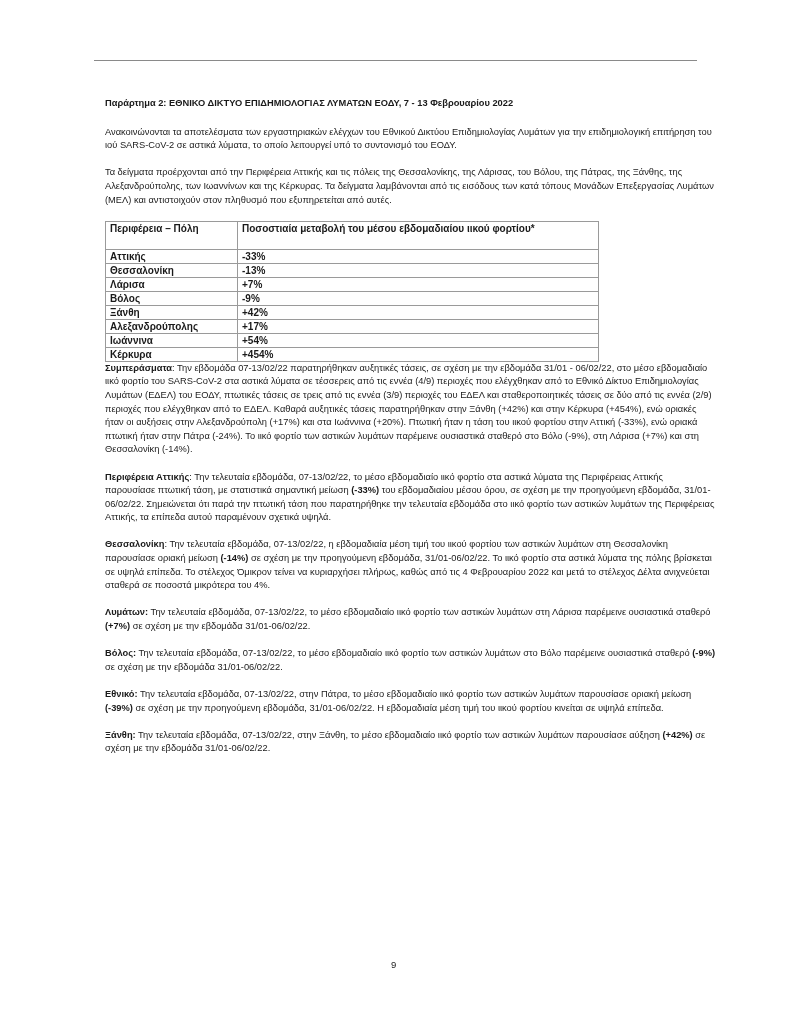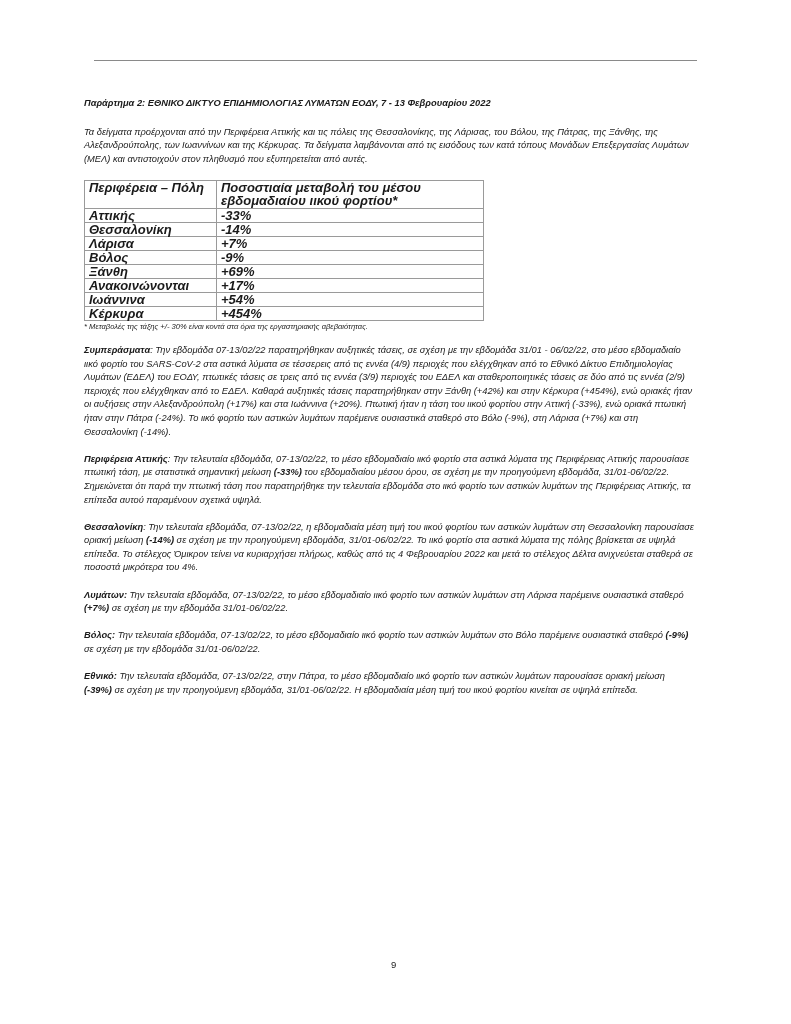--- a/index.html
+++ b/index.html
@@ -1,88 +1,89 @@
 <!DOCTYPE html>
 <html><head>
 <meta charset="utf-8">
 <style>
   html, body { margin: 0; padding: 0; background: #ffffff; }
   body { width: 791px; height: 1024px; position: relative; overflow: hidden;
          font-family: "Liberation Sans", sans-serif; color: #1a1a1a; }
   .top-rule { position: absolute; left: 94px; top: 60px; width: 603px; height: 0; border-top: 1.5px solid #8a8a8a; }
-  .content { position: absolute; left: 84px; top: 97px; width: 610px; font-size: 9.3px; line-height: 13.6px; font-style: italic; }
+  .content { position: absolute; left: 105px; top: 97px; width: 610px; font-size: 9.3px; line-height: 13.6px; }
   .title { font-weight: bold; font-size: 9.3px; margin: 0 0 15px 0; }
   p { margin: 0 0 13.6px 0; }
   b { font-weight: bold; }
-  table.stats { border-collapse: collapse; width: 400px; margin-top: 1px; font-size: 13px; }
+  table.stats { border-collapse: collapse; width: 494px; margin-top: 1px; font-size: 10px; }
   table.stats td, table.stats th { border: 1px solid #9a9a9a; padding: 0 4px; height: 13px; line-height: 13px; text-align: left; font-weight: bold; vertical-align: top; }
   table.stats th { height: 27px; line-height: 13.5px; }
   table.stats td.c1, table.stats th.c1 { width: 123px; }
   .footnote { font-size: 7.6px; line-height: 10px; margin: 1px 0 12px 0; }
   .para { margin: 0 0 13.6px 0; }
   .page-number { position: absolute; left: 391px; top: 959px; font-size: 9.5px; }
 </style>
 </head>
 <body>
 
 <div class="top-rule"></div>
 
 <div class="content">
   <div class="title">Παράρτημα 2: ΕΘΝΙΚΟ ΔΙΚΤΥΟ ΕΠΙΔΗΜΙΟΛΟΓΙΑΣ ΛΥΜΑΤΩΝ ΕΟΔΥ, 7 - 13 Φεβρουαρίου 2022</div>
 
+  <p>Ανακοινώνονται τα αποτελέσματα των εργαστηριακών ελέγχων του Εθνικού Δικτύου Επιδημιολογίας Λυμάτων για την επιδημιολογική επιτήρηση του ιού SARS-CoV-2 σε αστικά λύματα, το οποίο λειτουργεί υπό το συντονισμό του ΕΟΔΥ.</p>
   <p>Τα δείγματα προέρχονται από την Περιφέρεια Αττικής και τις πόλεις της Θεσσαλονίκης, της Λάρισας, του Βόλου, της Πάτρας, της Ξάνθης, της Αλεξανδρούπολης, των Ιωαννίνων και της Κέρκυρας. Τα δείγματα λαμβάνονται από τις εισόδους των κατά τόπους Μονάδων Επεξεργασίας Λυμάτων (ΜΕΛ) και αντιστοιχούν στον πληθυσμό που εξυπηρετείται από αυτές.</p>
 
 
   <table class="stats">
     <thead>
       <tr>
         <th class="c1">Περιφέρεια – Πόλη</th>
         <th>Ποσοστιαία μεταβολή του μέσου εβδομαδιαίου ιικού φορτίου*</th>
       </tr>
     </thead>
     <tbody id="table-body">
         <tr>
           <td class="c1">Αττικής</td>
           <td>-33%</td>
         </tr>
         <tr>
           <td class="c1">Θεσσαλονίκη</td>
-          <td>-14%</td>
+          <td>-13%</td>
         </tr>
         <tr>
           <td class="c1">Λάρισα</td>
           <td>+7%</td>
         </tr>
         <tr>
           <td class="c1">Βόλος</td>
           <td>-9%</td>
         </tr>
         <tr>
           <td class="c1">Ξάνθη</td>
-          <td>+69%</td>
+          <td>+42%</td>
         </tr>
         <tr>
-          <td class="c1">Ανακοινώνονται</td>
+          <td class="c1">Αλεξανδρούπολης</td>
           <td>+17%</td>
         </tr>
         <tr>
           <td class="c1">Ιωάννινα</td>
           <td>+54%</td>
         </tr>
         <tr>
           <td class="c1">Κέρκυρα</td>
           <td>+454%</td>
         </tr>
       </tbody>
   </table>
-  <div class="footnote">* Μεταβολές της τάξης +/- 30% είναι κοντά στα όρια της εργαστηριακής αβεβαιότητας.</div>
 
   <div id="sections">
       <p class="para"><b>Συμπεράσματα</b><span>: Την εβδομάδα 07-13/02/22 παρατηρήθηκαν αυξητικές τάσεις, σε σχέση με την εβδομάδα 31/01 - 06/02/22, στο μέσο εβδομαδιαίο ιικό φορτίο του SARS-CoV-2 στα αστικά λύματα σε τέσσερεις από τις εννέα (4/9) περιοχές που ελέγχθηκαν από το Εθνικό Δίκτυο Επιδημιολογίας Λυμάτων (ΕΔΕΛ) του ΕΟΔΥ, πτωτικές τάσεις σε τρεις από τις εννέα (3/9) περιοχές του ΕΔΕΛ και σταθεροποιητικές τάσεις σε δύο από τις εννέα (2/9) περιοχές που ελέγχθηκαν από το ΕΔΕΛ. Καθαρά αυξητικές τάσεις παρατηρήθηκαν στην Ξάνθη (+42%) και στην Κέρκυρα (+454%), ενώ  οριακές ήταν οι αυξήσεις στην Αλεξανδρούπολη (+17%) και στα Ιωάννινα (+20%). Πτωτική ήταν η τάση του ιικού φορτίου στην Αττική (-33%), ενώ οριακά πτωτική ήταν στην Πάτρα (-24%). Το ιικό φορτίο των αστικών λυμάτων παρέμεινε ουσιαστικά σταθερό στο Βόλο (-9%),  στη Λάρισα (+7%)  και στη Θεσσαλονίκη (-14%).</span></p>
       <p class="para"><b>Περιφέρεια Αττικής</b><span>: Την τελευταία εβδομάδα, 07-13/02/22, το μέσο εβδομαδιαίο ιικό φορτίο στα αστικά λύματα της Περιφέρειας Αττικής παρουσίασε πτωτική τάση, με στατιστικά  σημαντική μείωση </span><b>(-33%)</b><span> του εβδομαδιαίου μέσου όρου, σε σχέση με την προηγούμενη εβδομάδα, 31/01-06/02/22. Σημειώνεται ότι παρά την πτωτική τάση που παρατηρήθηκε την τελευταία εβδομάδα στο ιικό φορτίο των αστικών λυμάτων της Περιφέρειας Αττικής, τα επίπεδα αυτού παραμένουν σχετικά υψηλά.</span></p>
       <p class="para"><b>Θεσσαλονίκη</b><span>: Την τελευταία εβδομάδα, 07-13/02/22, η εβδομαδιαία μέση τιμή του ιικού φορτίου των αστικών λυμάτων στη Θεσσαλονίκη παρουσίασε οριακή μείωση </span><b>(-14%)</b><span> σε σχέση με την προηγούμενη εβδομάδα, 31/01-06/02/22. Το ιικό φορτίο στα αστικά λύματα της πόλης βρίσκεται σε υψηλά επίπεδα. Το στέλεχος Όμικρον τείνει να κυριαρχήσει πλήρως, καθώς από τις 4 Φεβρουαρίου 2022 και μετά το στέλεχος Δέλτα ανιχνεύεται σταθερά σε ποσοστά μικρότερα του 4%.</span></p>
       <p class="para"><b>Λυμάτων:</b><span> Την τελευταία εβδομάδα, 07-13/02/22, το μέσο εβδομαδιαίο ιικό φορτίο των αστικών λυμάτων στη Λάρισα παρέμεινε ουσιαστικά σταθερό </span><b>(+7%)</b><span> σε σχέση με την εβδομάδα 31/01-06/02/22.</span></p>
       <p class="para"><b>Βόλος:</b><span> Την τελευταία εβδομάδα, 07-13/02/22, το μέσο εβδομαδιαίο ιικό φορτίο των αστικών λυμάτων στο Βόλο παρέμεινε ουσιαστικά σταθερό </span><b>(-9%)</b><span> σε σχέση με την εβδομάδα 31/01-06/02/22.</span></p>
       <p class="para"><b>Εθνικό:</b><span> Την τελευταία εβδομάδα, 07-13/02/22, στην Πάτρα, το μέσο εβδομαδιαίο ιικό φορτίο των αστικών λυμάτων παρουσίασε οριακή μείωση </span><b>(-39%)</b><span> σε σχέση με την προηγούμενη εβδομάδα, 31/01-06/02/22. Η εβδομαδιαία μέση τιμή του ιικού φορτίου κινείται σε υψηλά επίπεδα.</span></p>
+      <p class="para"><b>Ξάνθη:</b><span> Την τελευταία εβδομάδα, 07-13/02/22, στην Ξάνθη, το μέσο εβδομαδιαίο ιικό φορτίο των αστικών λυμάτων παρουσίασε αύξηση </span><b>(+42%)</b><span> σε σχέση με την εβδομάδα 31/01-06/02/22.</span></p>
     </div>
 </div>
 
 <div class="page-number">9</div>
 
 </body></html>

